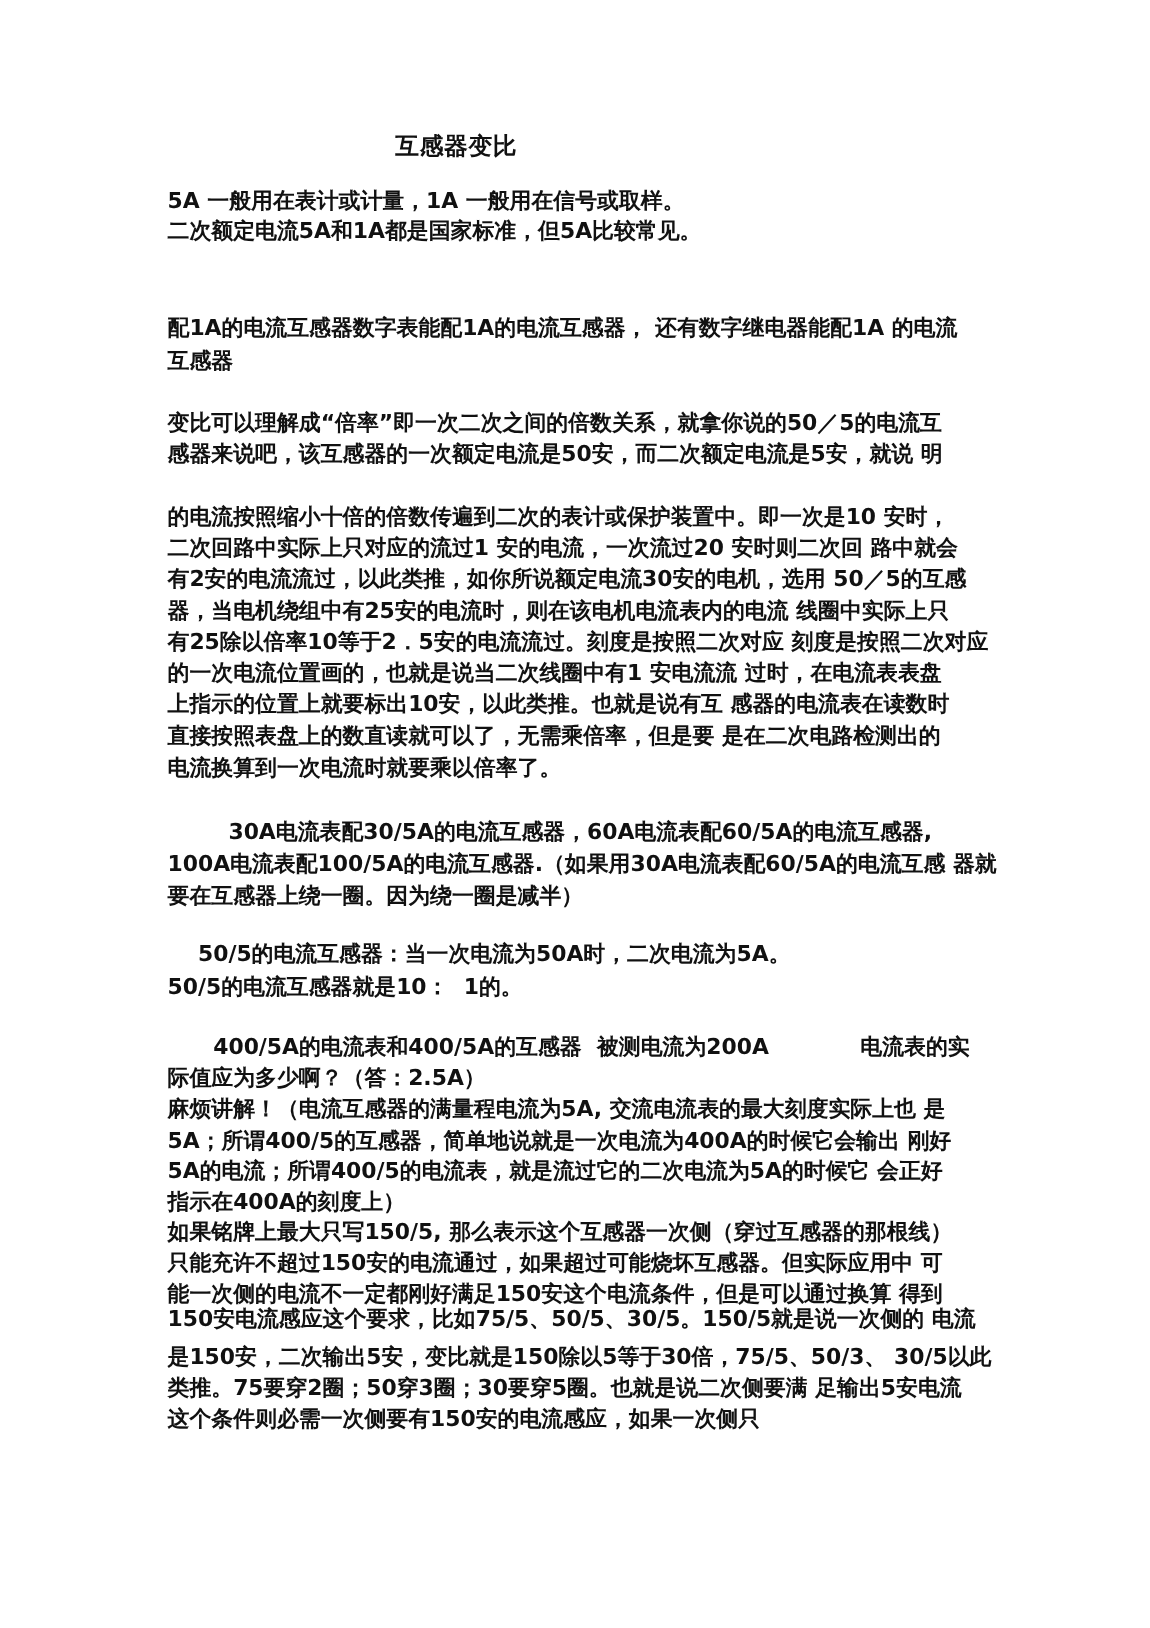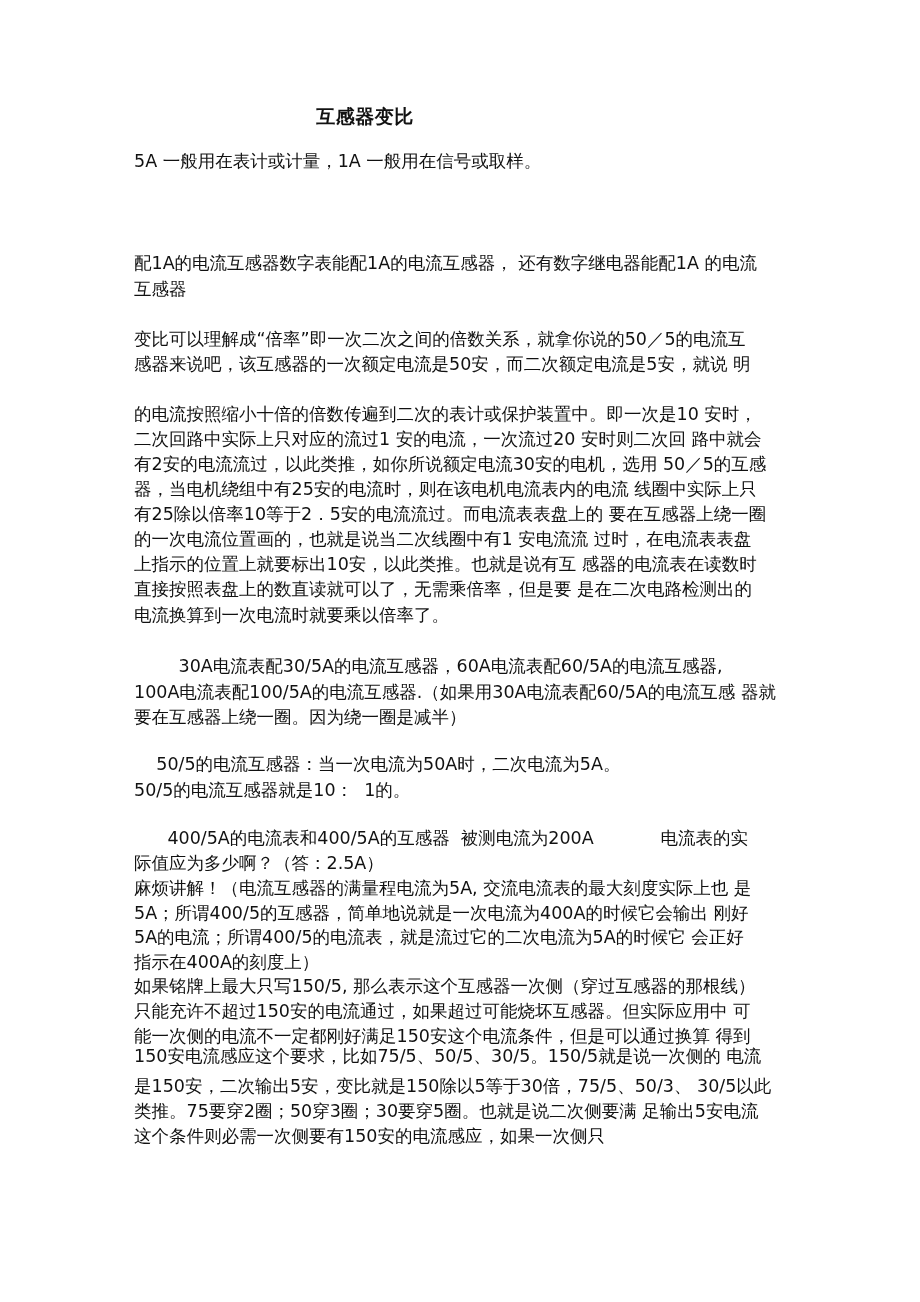--- a/index.html
+++ b/index.html
@@ -1,40 +1,41 @@
 <!DOCTYPE html>
 <html><head>
 <meta charset="utf-8">
 <style>
   html, body { margin: 0; padding: 0; background: #ffffff; }
   body { width: 920px; height: 1302px; position: relative; overflow: hidden;
          font-family: "DejaVu Sans", "Liberation Sans", sans-serif; color: #111; }
   .page { position: absolute; left: 0; top: 0; width: 920px; height: 1302px; }
   .title { position: absolute; top: 104px; left: 0; width: 730px; text-align: center;
            font-size: 19px; font-weight: bold; letter-spacing: 0.5px; }
-  .line { position: absolute; left: 134px; font-size: 17.5px; white-space: nowrap; line-height: 24px; }
+  .line { position: absolute; left: 134px; font-size: 17.5px; white-space: nowrap; line-height: 24px; font-weight: bold; }
 </style>
 </head>
 <body>
 
 <div class="page">
   <div class="title">互感器变比</div>
 
   <div class="line" style="top:149px">5A 一般用在表计或计量，1A 一般用在信号或取样。</div>
+  <div class="line" style="top:173px">二次额定电流5A和1A都是国家标准，但5A比较常见。</div>
 
   <div class="line" style="top:251px">配1A的电流互感器数字表能配1A的电流互感器， 还有数字继电器能配1A  的电流</div>
   <div class="line" style="top:277px">互感器</div>
 
   <div class="line" style="top:327px">变比可以理解成“倍率”即一次二次之间的倍数关系，就拿你说的50／5的电流互</div>
   <div class="line" style="top:352px">感器来说吧，该互感器的一次额定电流是50安，而二次额定电流是5安，就说  明</div>
   <div class="line" style="top:402px">的电流按照缩小十倍的倍数传遍到二次的表计或保护装置中。即一次是10 安时，</div>
   <div class="line" style="top:427px">二次回路中实际上只对应的流过1 安的电流，一次流过20 安时则二次回  路中就会</div>
   <div class="line" style="top:452px">有2安的电流流过，以此类推，如你所说额定电流30安的电机，选用  50／5的互感</div>
   <div class="line" style="top:477px">器，当电机绕组中有25安的电流时，则在该电机电流表内的电流  线圈中实际上只</div>
-  <div class="line" style="top:502px">有25除以倍率10等于2．5安的电流流过。而电流表表盘上的  要在互感器上绕一圈</div>
+  <div class="line" style="top:502px">有25除以倍率10等于2．5安的电流流过。刻度是按照二次对应  刻度是按照二次对应</div>
   <div class="line" style="top:527px">的一次电流位置画的，也就是说当二次线圈中有1 安电流流  过时，在电流表表盘</div>
   <div class="line" style="top:552px">上指示的位置上就要标出10安，以此类推。也就是说有互  感器的电流表在读数时</div>
   <div class="line" style="top:577px">直接按照表盘上的数直读就可以了，无需乘倍率，但是要  是在二次电路检测出的</div>
   <div class="line" style="top:603px">电流换算到一次电流时就要乘以倍率了。</div>
 
   <div class="line" style="top:654px; white-space:pre">        30A电流表配30/5A的电流互感器，60A电流表配60/5A的电流互感器,</div>
   <div class="line" style="top:680px">100A电流表配100/5A的电流互感器.（如果用30A电流表配60/5A的电流互感  器就</div>
   <div class="line" style="top:705px">要在互感器上绕一圈。因为绕一圈是减半）</div>
 
   <div class="line" style="top:752px; white-space:pre">    50/5的电流互感器：当一次电流为50A时，二次电流为5A。</div>

